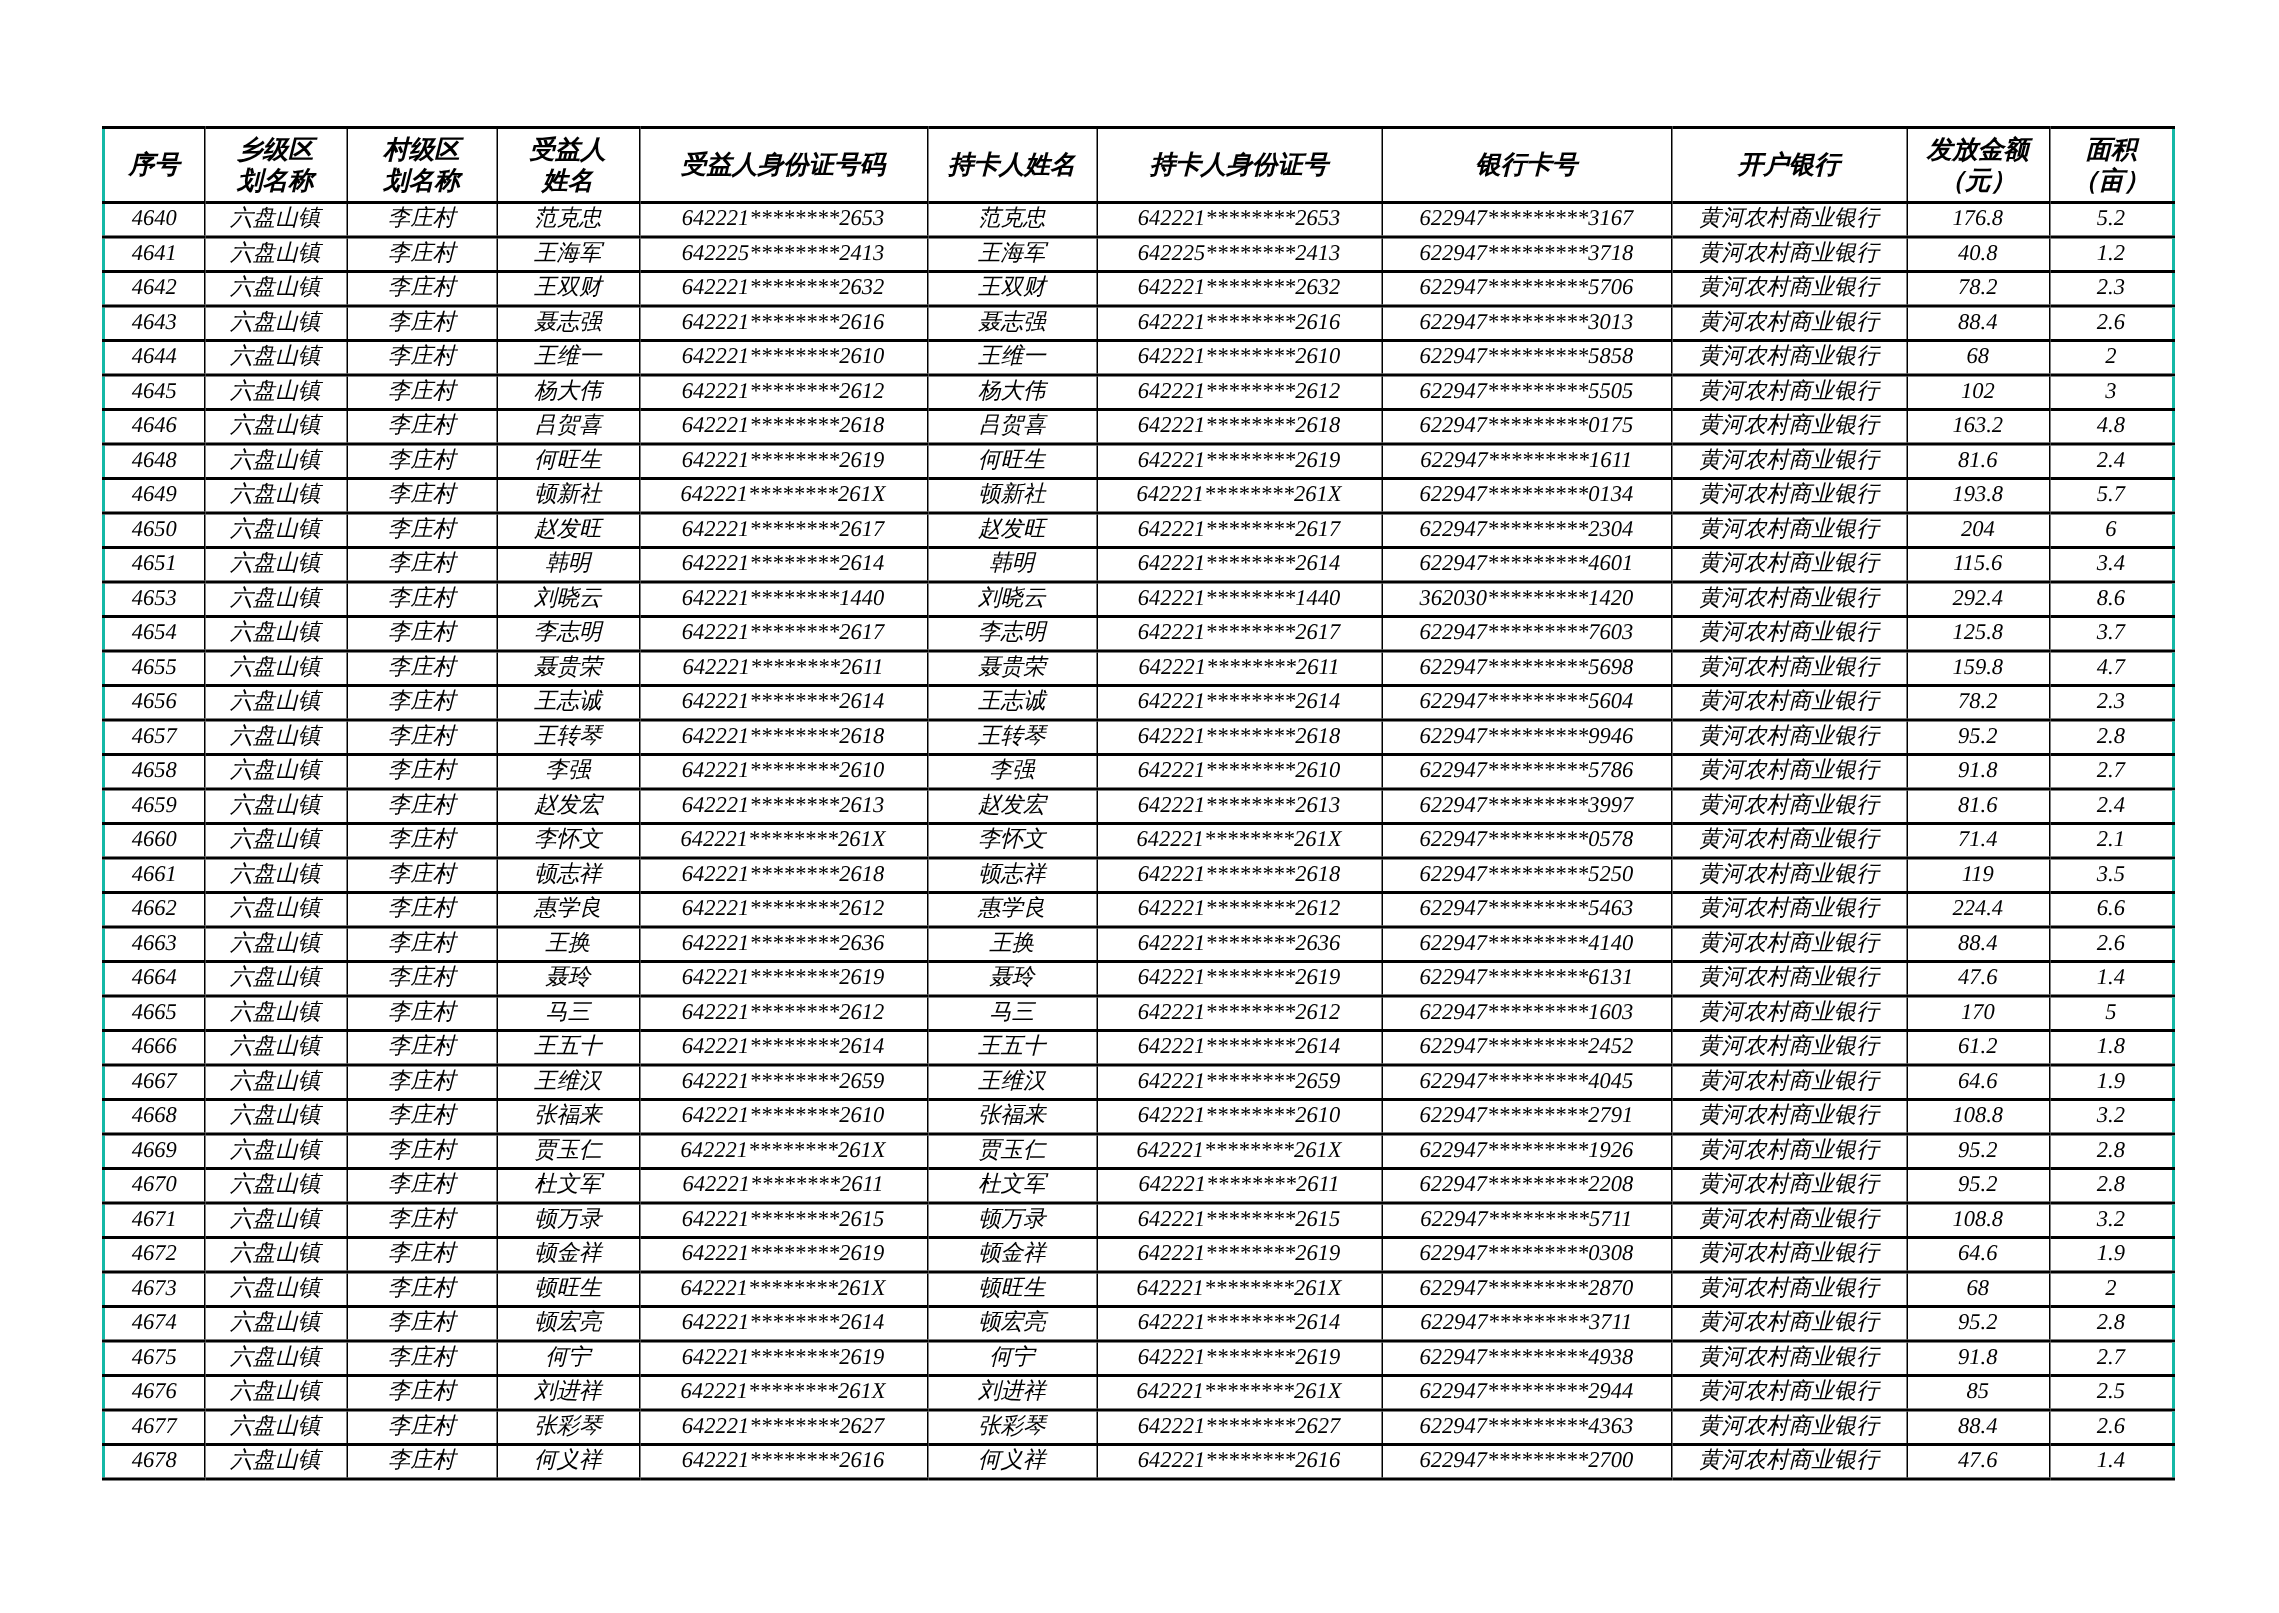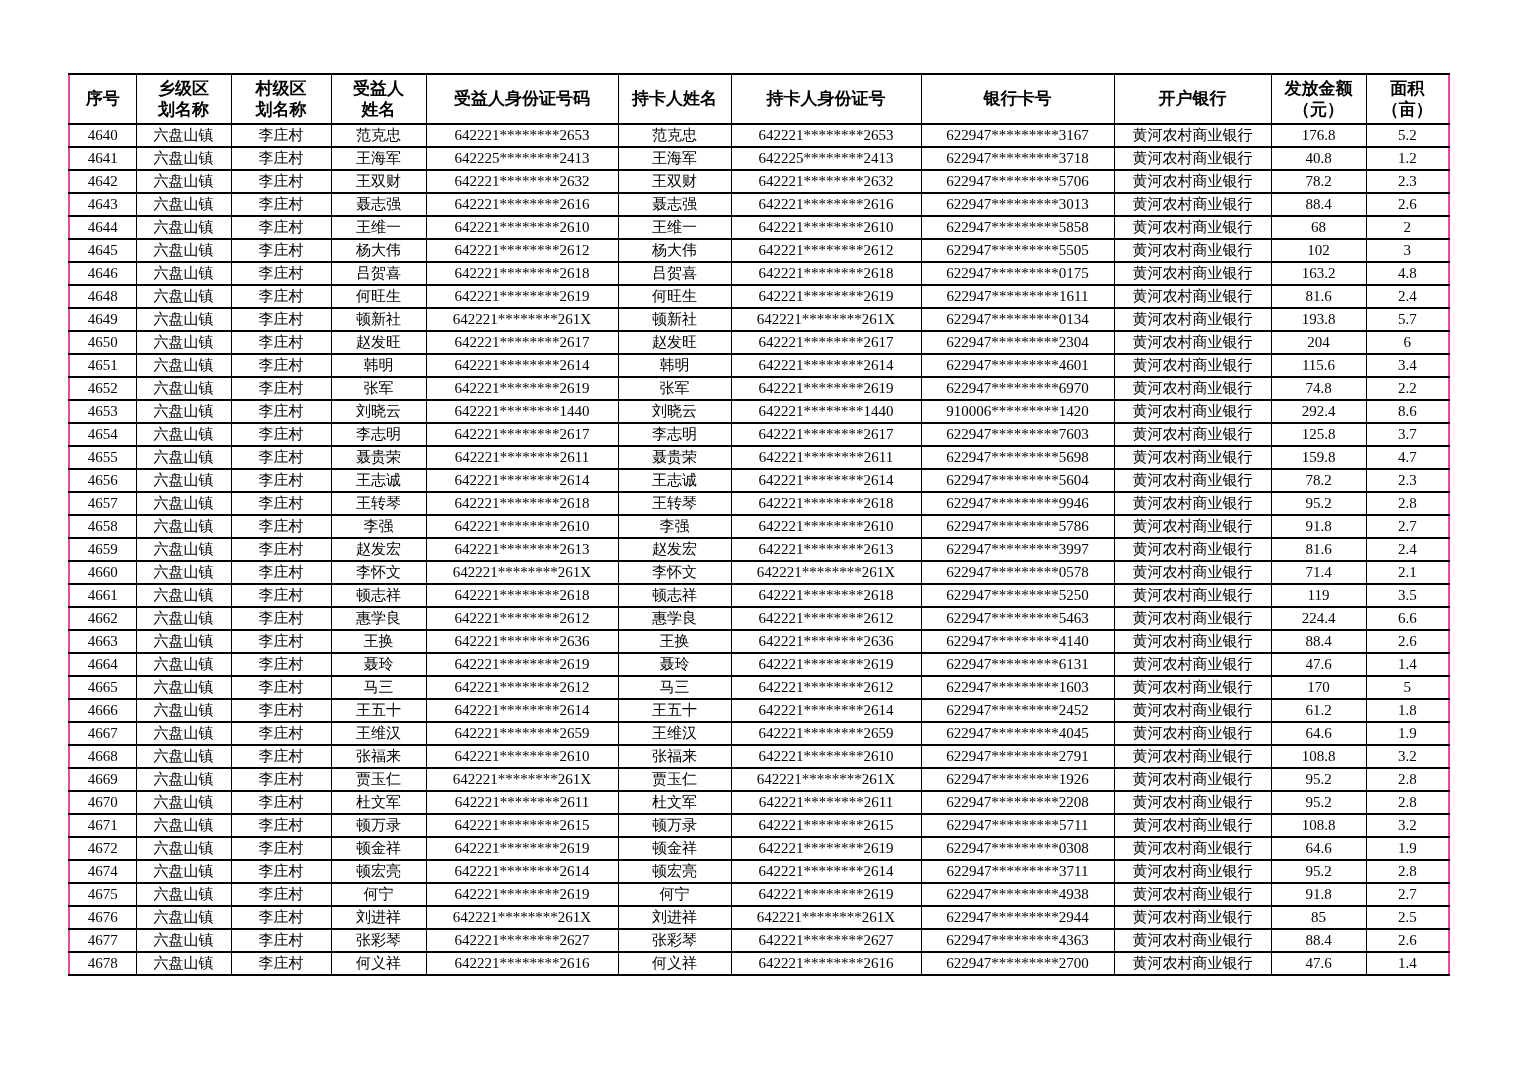--- a/index.html
+++ b/index.html
@@ -12,25 +12,26 @@
     color: #000;
   }
   .page {
     position: absolute;
     inset: 0;
     background: #ffffff;
   }
   table.grid {
     position: absolute;
     left: 68px;
-    top: 73px;
+    top: 84px;
     width: 1380px;
     border-collapse: collapse;
     table-layout: fixed;
-    border: 2px solid #ec4899;
+    border: 2px solid #14b8a6;
+    font-style: italic;
   }
   table.grid th, table.grid td {
     border-left: 1px solid #000;
     border-right: 1px solid #000;
     border-top: 2px solid #000;
     border-bottom: 2px solid #000;
     text-align: center;
     vertical-align: middle;
     padding: 0;
     overflow: hidden;
@@ -225,41 +226,28 @@
           <td>韩明</td>
           <td>642221********2614</td>
           <td>韩明</td>
           <td>642221********2614</td>
           <td>622947*********4601</td>
           <td>黄河农村商业银行</td>
           <td>115.6</td>
           <td>3.4</td>
         </tr>
         <tr>
-          <td>4652</td>
-          <td>六盘山镇</td>
-          <td>李庄村</td>
-          <td>张军</td>
-          <td>642221********2619</td>
-          <td>张军</td>
-          <td>642221********2619</td>
-          <td>622947*********6970</td>
-          <td>黄河农村商业银行</td>
-          <td>74.8</td>
-          <td>2.2</td>
-        </tr>
-        <tr>
           <td>4653</td>
           <td>六盘山镇</td>
           <td>李庄村</td>
           <td>刘晓云</td>
           <td>642221********1440</td>
           <td>刘晓云</td>
           <td>642221********1440</td>
-          <td>910006*********1420</td>
+          <td>362030*********1420</td>
           <td>黄河农村商业银行</td>
           <td>292.4</td>
           <td>8.6</td>
         </tr>
         <tr>
           <td>4654</td>
           <td>六盘山镇</td>
           <td>李庄村</td>
           <td>李志明</td>
           <td>642221********2617</td>
@@ -498,20 +486,33 @@
           <td>顿金祥</td>
           <td>642221********2619</td>
           <td>顿金祥</td>
           <td>642221********2619</td>
           <td>622947*********0308</td>
           <td>黄河农村商业银行</td>
           <td>64.6</td>
           <td>1.9</td>
         </tr>
         <tr>
+          <td>4673</td>
+          <td>六盘山镇</td>
+          <td>李庄村</td>
+          <td>顿旺生</td>
+          <td>642221********261X</td>
+          <td>顿旺生</td>
+          <td>642221********261X</td>
+          <td>622947*********2870</td>
+          <td>黄河农村商业银行</td>
+          <td>68</td>
+          <td>2</td>
+        </tr>
+        <tr>
           <td>4674</td>
           <td>六盘山镇</td>
           <td>李庄村</td>
           <td>顿宏亮</td>
           <td>642221********2614</td>
           <td>顿宏亮</td>
           <td>642221********2614</td>
           <td>622947*********3711</td>
           <td>黄河农村商业银行</td>
           <td>95.2</td>

